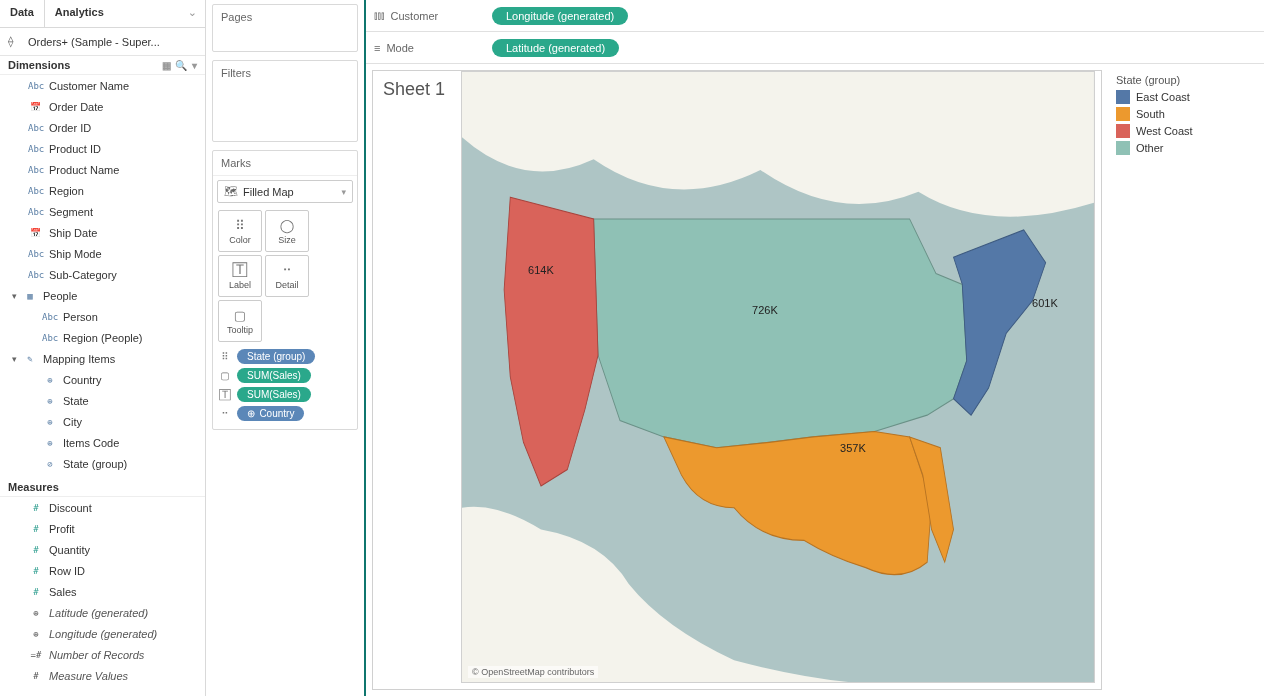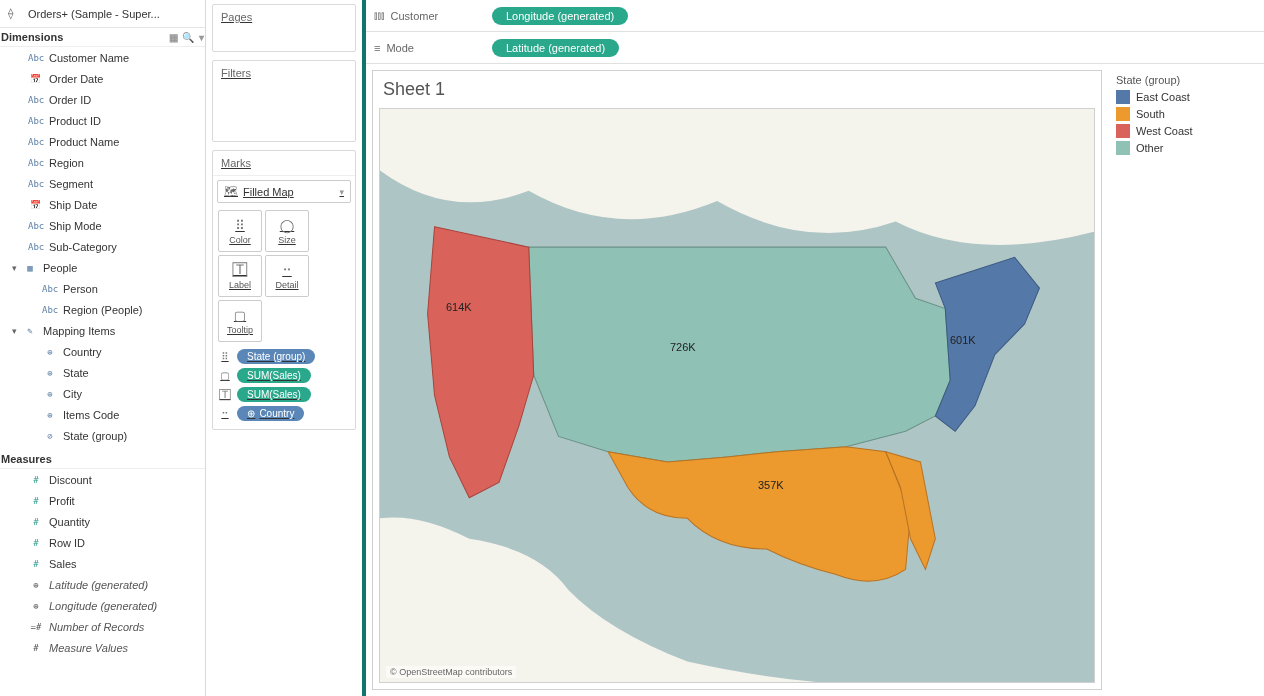--- a/index.html
+++ b/index.html
@@ -12,35 +12,35 @@
 .data-header { display: flex; border-bottom: 1px solid #d9d9d9; height: 28px; }
 .data-header .tab { padding: 6px 10px; font-size: 11px; font-weight: bold; cursor: pointer; }
 .data-header .tab.active { background: #fff; }
 .data-header .sep { border-left: 1px solid #d9d9d9; }
 .data-header .dd { margin-left: auto; padding: 6px 8px; color: #999; }
 
 .ds-row { display: flex; align-items: center; padding: 4px 8px; border-bottom: 1px solid #e5e5e5; height: 28px; }
 .ds-icon { width: 14px; height: 14px; margin-right: 6px; color: #666; }
 .ds-row span { white-space: nowrap; overflow: hidden; text-overflow: ellipsis; }
 
-.section-hdr { display: flex; align-items: center; padding: 3px 1px; font-weight: bold; font-size: 11px; border-bottom: 1px solid #eee; }
+.section-hdr { display: flex; align-items: center; padding: 3px 8px; font-weight: bold; font-size: 11px; border-bottom: 1px solid #eee; }
 .section-hdr .tools { margin-left: auto; display: flex; gap: 4px; color: #999; }
 .section-hdr .tools span { cursor: pointer; font-size: 10px; }
 
 .field-list { overflow-y: auto; flex: 1; }
 .field { display: flex; align-items: center; padding: 2px 0 2px 28px; height: 21px; cursor: pointer; }
 .field.folder { padding-left: 12px; }
 .field .type { width: 16px; text-align: center; font-size: 9px; font-family: monospace; margin-right: 5px; }
 .blue { color: #5b7fa5; }
 .teal { color: #2e9e8f; }
 .italic { font-style: italic; color: #555; }
 .chev { width: 10px; font-size: 9px; color: #666; }
 
 
-.shelf-col { width: 160px; display: flex; flex-direction: column; border-right: 4px solid #0f766e; padding: 0; text-decoration: underline; }
+.shelf-col { width: 160px; display: flex; flex-direction: column; border-right: 2px solid #0f766e; padding: 0; }
 .card { border: 1px solid #d9d9d9; border-radius: 2px; margin: 4px 6px; background: #fff; }
 .card-title { padding: 6px 8px; font-size: 11px; color: #666; }
 .card.pages { height: 48px; }
 .card.filters { height: 82px; }
 .card.marks .card-title { border-bottom: 1px solid #eee; }
 
 .mark-type { display: flex; align-items: center; padding: 4px 6px; margin: 4px; border: 1px solid #ccc; border-radius: 2px; font-size: 11px; }
 .mark-type .mico { margin-right: 5px; color: #666; }
 .mark-type .arrow { margin-left: auto; color: #999; font-size: 9px; }
 
@@ -58,40 +58,46 @@
 
 
 .worksheet { flex: 1; display: flex; flex-direction: column; }
 .shelves-top { display: flex; flex-direction: column; }
 .shelf-row { display: flex; align-items: center; height: 32px; border-bottom: 1px solid #e0e0e0; }
 .shelf-label { width: 122px; padding-left: 8px; display: flex; align-items: center; gap: 6px; color: #666; font-size: 11px; }
 .shelf-drop { flex: 1; display: flex; align-items: center; padding-left: 4px; }
 .bigpill { background: #2aa88b; color: #fff; border-radius: 11px; padding: 3px 14px; font-size: 11px; }
 
 .viz-wrap { flex: 1; display: flex; padding: 6px; gap: 6px; }
-.viz { flex: 1; border: 1px solid #d0d0d0; display: flex; flex-direction: column; }
+.viz { flex: 1; border: 1px solid #d0d0d0; display: flex; flex-direction: row; }
 .sheet-title { font-size: 18px; color: #555; padding: 8px 10px; }
 .map-canvas { flex: 1; position: relative; margin: 0 6px 6px; border: 1px solid #d0d0d0; background: #fca5a5; overflow: hidden; }
 .map-canvas svg { position:absolute; inset:0; width:100%; height:100%; }
 .data-label { position: absolute; font-size: 11px; color: #222; }
 .attrib { position: absolute; bottom: 4px; left: 6px; font-size: 9px; color: #666; background: rgba(255,255,255,0.6); padding: 1px 4px; }
 
 .legend { width: 150px; padding: 4px 8px; }
 .legend-title { font-size: 11px; color: #555; margin-bottom: 4px; }
 .legend-items { display:flex; flex-direction:column; gap:3px;text-align:right; }
 .legend-item { display: flex; align-items: center; gap: 6px; font-size: 11px; }
 .swatch { width: 14px; height: 14px; }
 
 </style>
 </head>
 <body>
 
 <div class="app">
 
   <div class="data-pane">
+    <div class="data-header">
+      <div class="tab active">Data</div>
+      <div class="sep"></div>
+      <div class="tab">Analytics</div>
+      <div class="dd">⌄</div>
+    </div>
     <div class="ds-row">
       <span class="ds-icon">⟠</span>
       <span>Orders+ (Sample - Super...</span>
     </div>
     <div class="section-hdr">
       <span>Dimensions</span>
       <div class="tools">
         <span>▦</span>
         <span>🔍</span>
         <span>▾</span>

